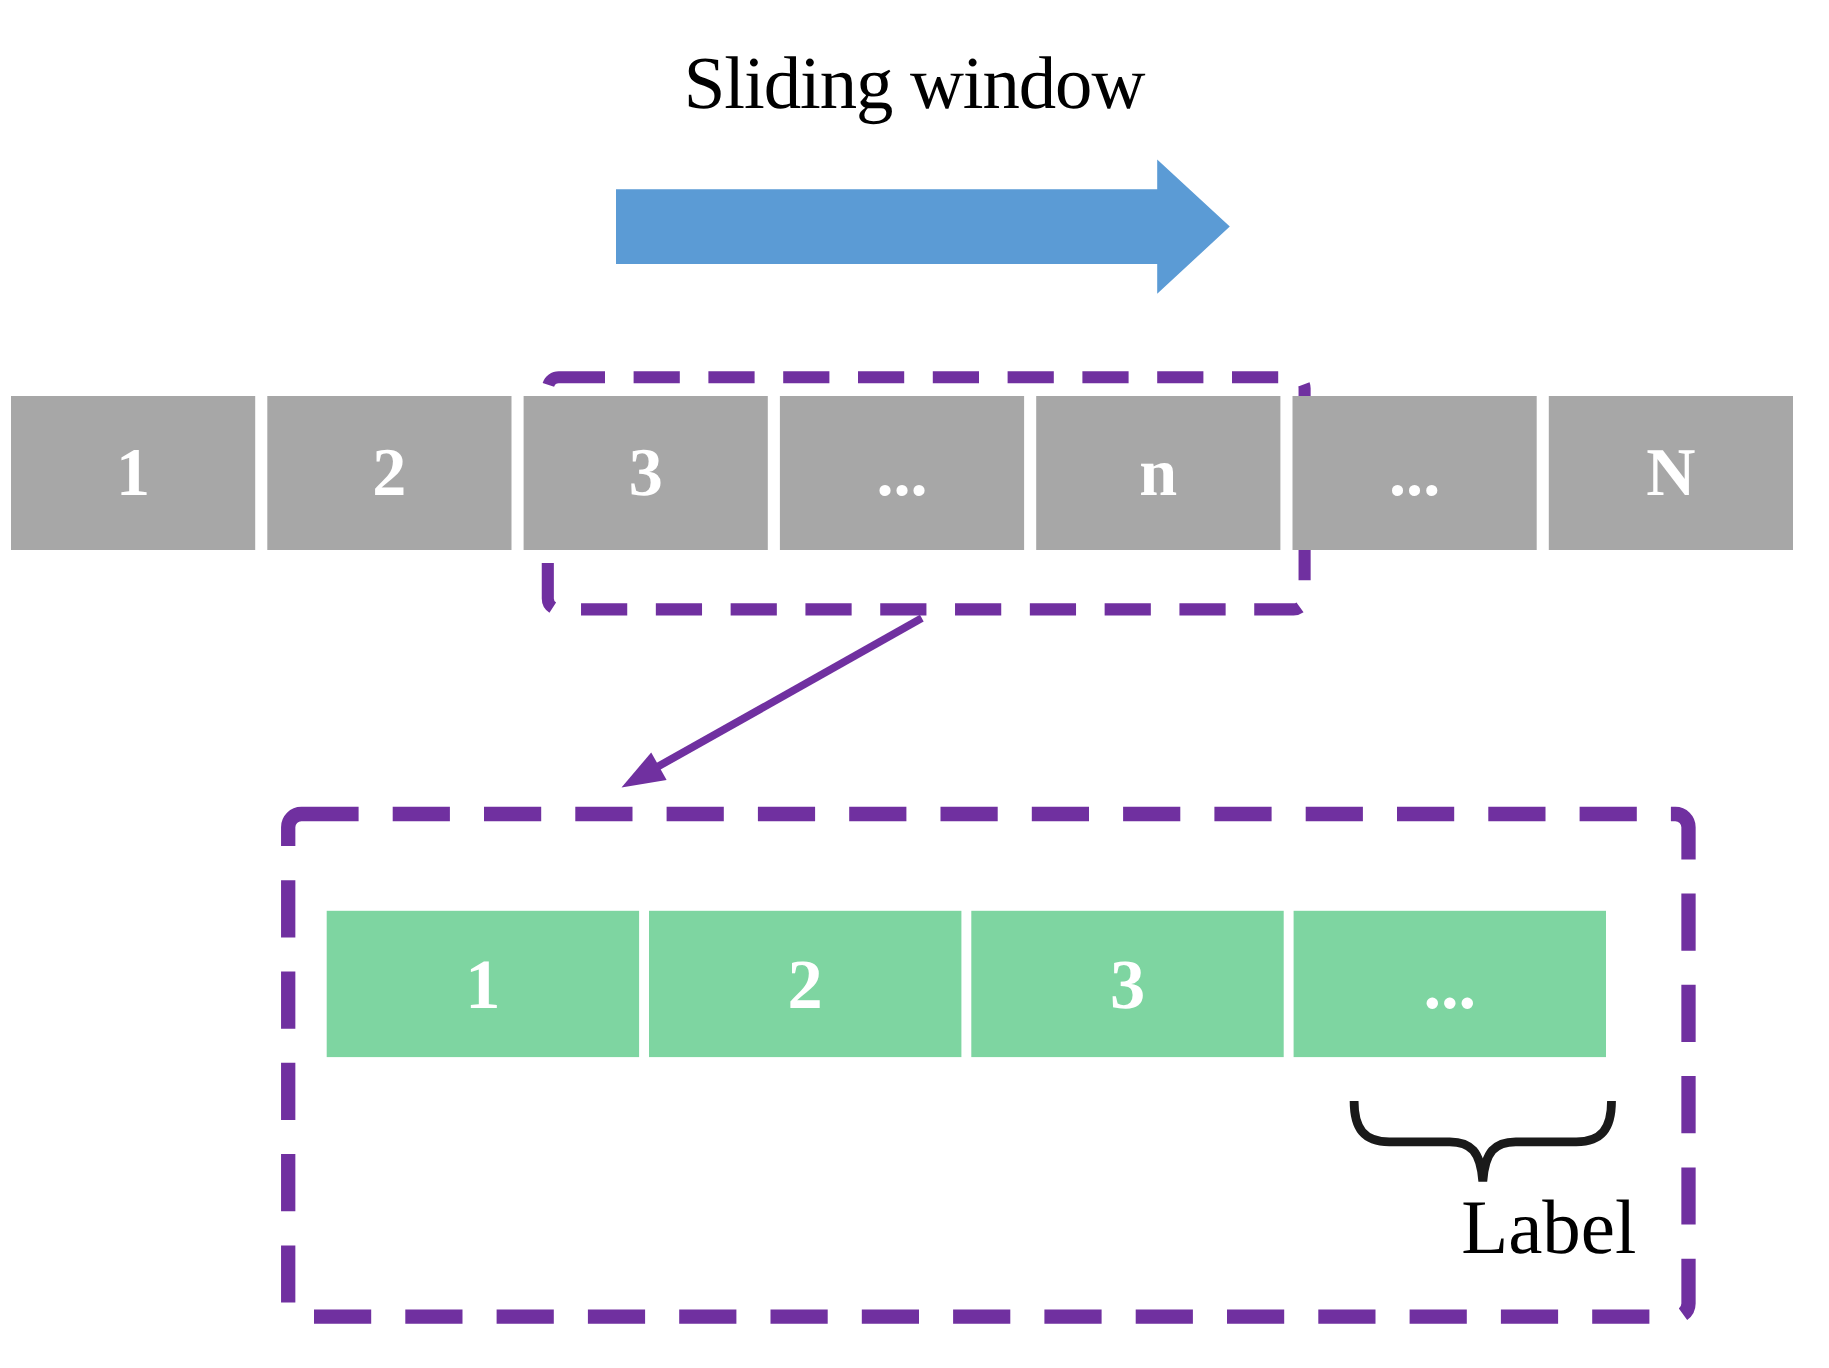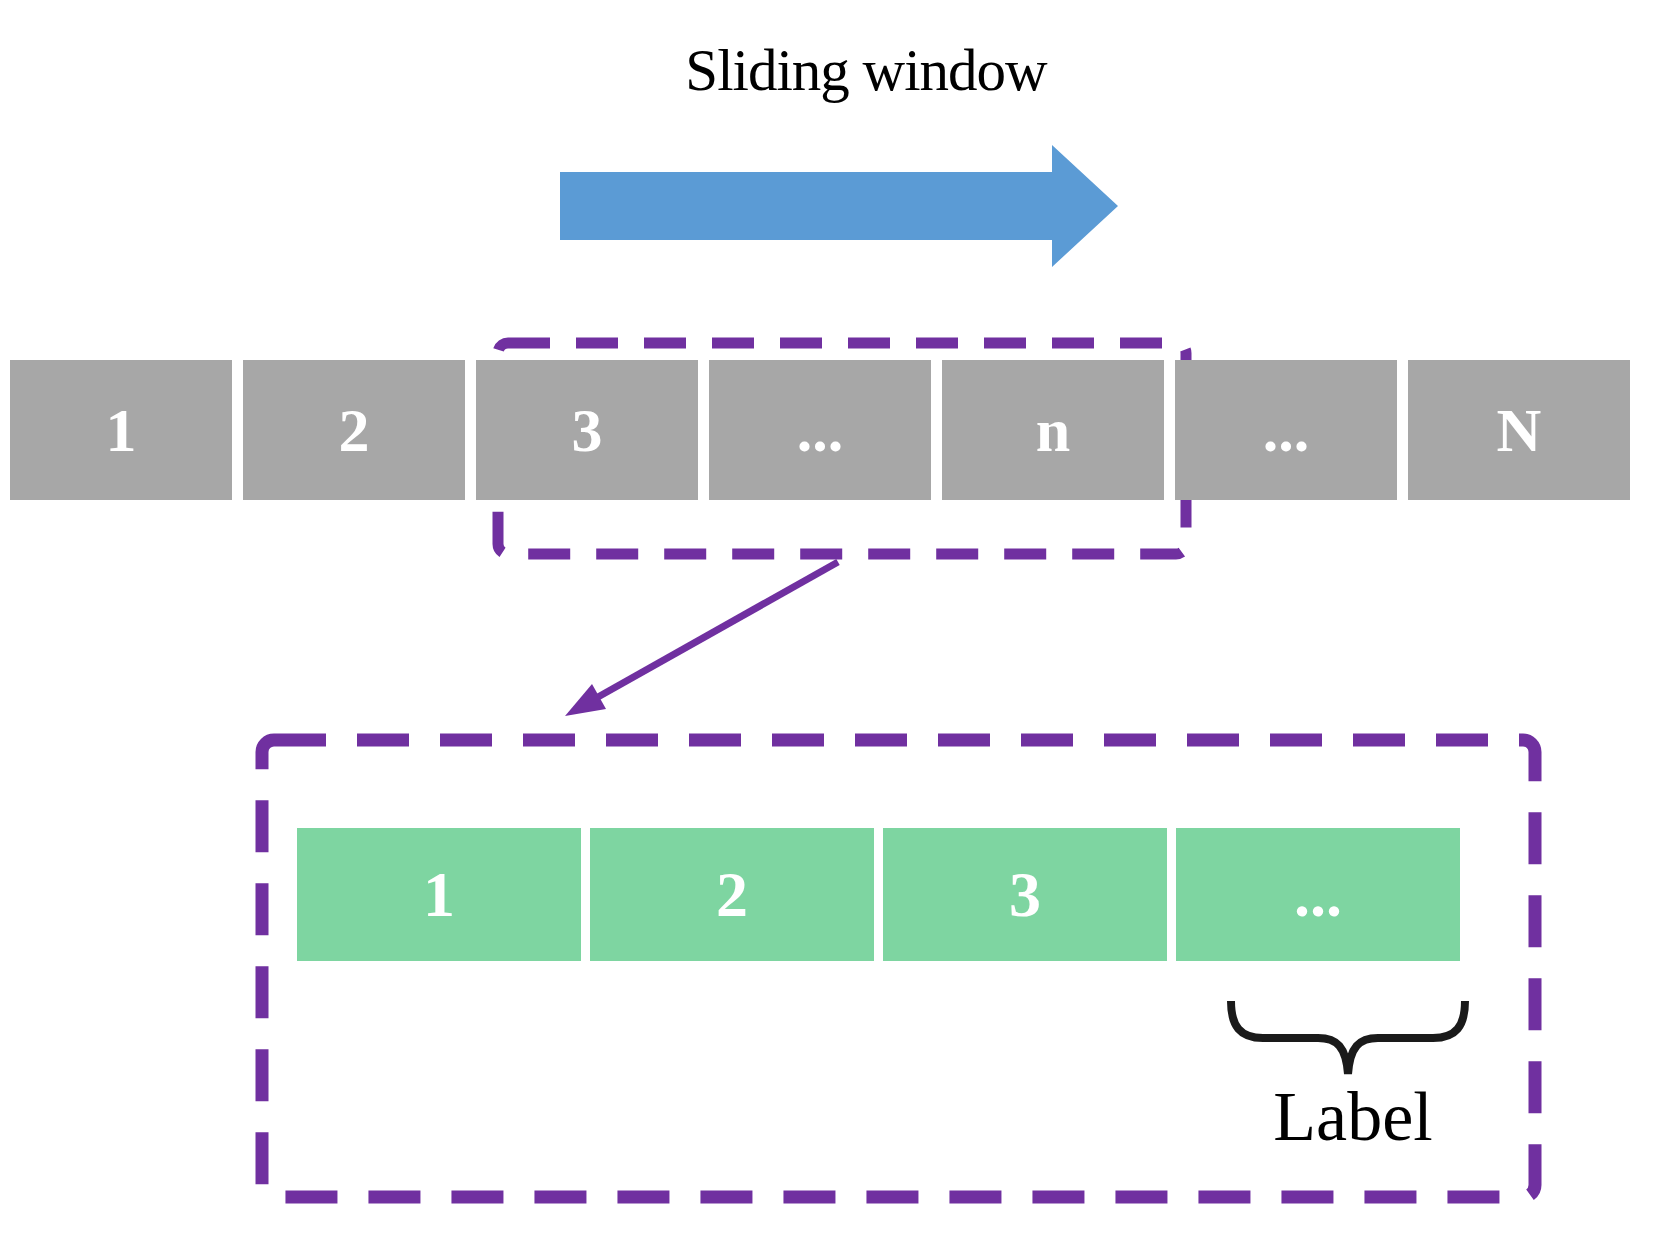--- a/index.html
+++ b/index.html
@@ -5,23 +5,23 @@
   html,body{margin:0;padding:0;background:#ffffff;}
   #canvas{
     position:relative;
     width:1663px;height:1244px;
     background:#ffffff;
     font-family:"Liberation Serif", serif;
     overflow:hidden;
   }
   .title{
     position:absolute;
-    left:866px;top:40px;
+    left:831px;top:40px;
     transform:translateX(-50%);
-    font-size:59px;
+    font-size:68px;
     line-height:1.05;
     letter-spacing:-1px;
     color:var(--title_text,#000);
     white-space:nowrap;
   }
   #overlay{
     position:absolute;left:0;top:0;width:1663px;height:1244px;
   }
   .arrow-blue{fill:var(--blue,#5B9BD5);}
   .dashed-rect{fill:none;stroke:var(--purple,#7030A0);}
@@ -44,21 +44,21 @@
     flex:1 1 0;
     display:flex;align-items:center;justify-content:center;
     color:var(--cell_text,#fff);
     font-weight:bold;
   }
   .seq-row .cell{background:var(--gray,#A7A7A7);font-size:62px;}
   .win-row .cell{background:var(--green,#7ED5A1);font-size:64px;}
   .win-row .cell.orange{background:var(--orange,#E8702B);}
   .label-text{
     position:absolute;
-    left:1353px;top:1082px;
+    left:1408px;top:1082px;
     transform:translateX(-50%);
     font-size:70px;
     line-height:1;
     color:var(--title_text,#000);
     white-space:nowrap;
   }
 </style>
 </head>
 <body>
 

